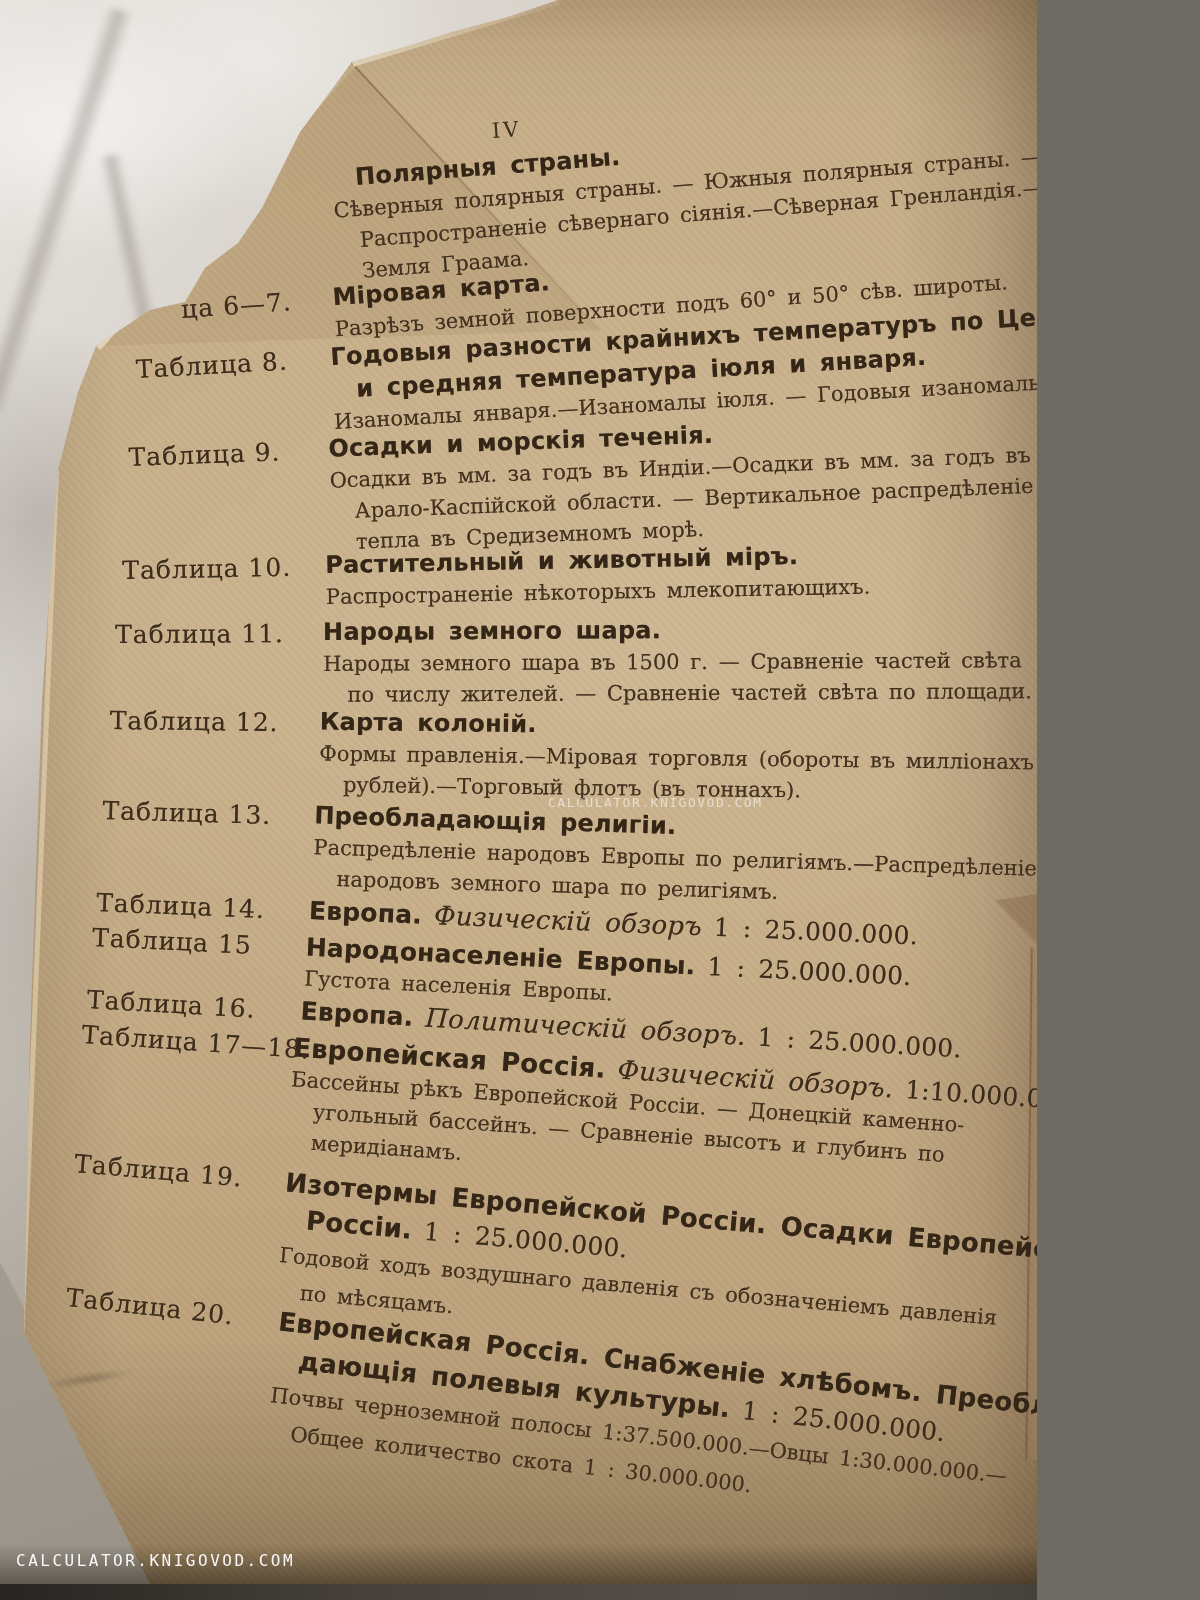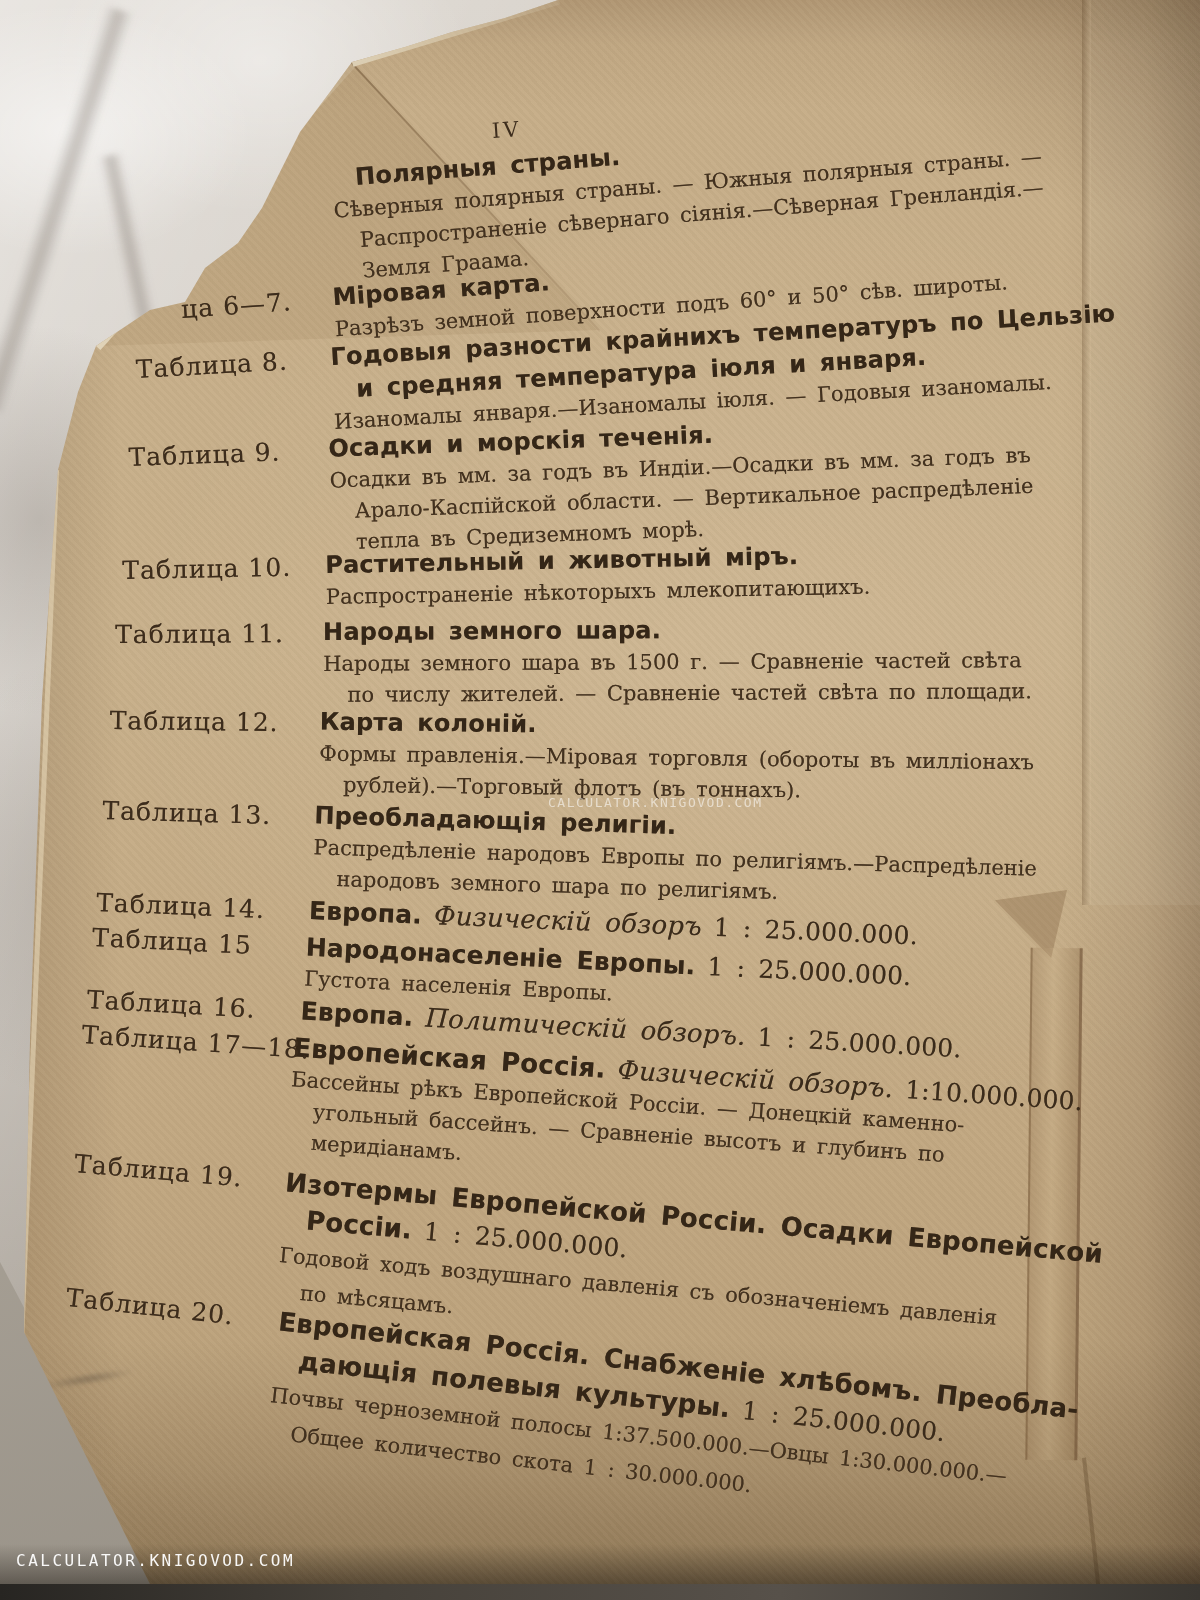--- a/index.html
+++ b/index.html
@@ -1,16 +1,16 @@
 <!DOCTYPE html>
 <html><head>
 <meta charset="utf-8">
 <style>
   html,body{margin:0;padding:0;background:#6e6a64;}
-  .canvas{position:relative;width:1200px;height:1600px;overflow:hidden;
+  .canvas{position:relative;width:1037px;height:1600px;overflow:hidden;
     font-family:"DejaVu Serif",serif;background:#b9b2a9;}
   
   .underlay{position:absolute;inset:0;
     background:
       radial-gradient(260px 180px at 70px 130px, rgba(255,255,255,.55), transparent 70%),
       radial-gradient(300px 220px at 260px 60px, rgba(255,255,255,.4), transparent 70%),
       radial-gradient(220px 260px at 40px 520px, rgba(120,110,100,.30), transparent 75%),
       radial-gradient(260px 300px at 90px 880px, rgba(125,115,105,.25), transparent 75%),
       linear-gradient(115deg, rgba(255,255,255,.45) 0%, transparent 35%),
       linear-gradient(180deg, #d7d1c9 0%, #c9c3bb 45%, #b2aba2 80%, #9a948c 100%);}

